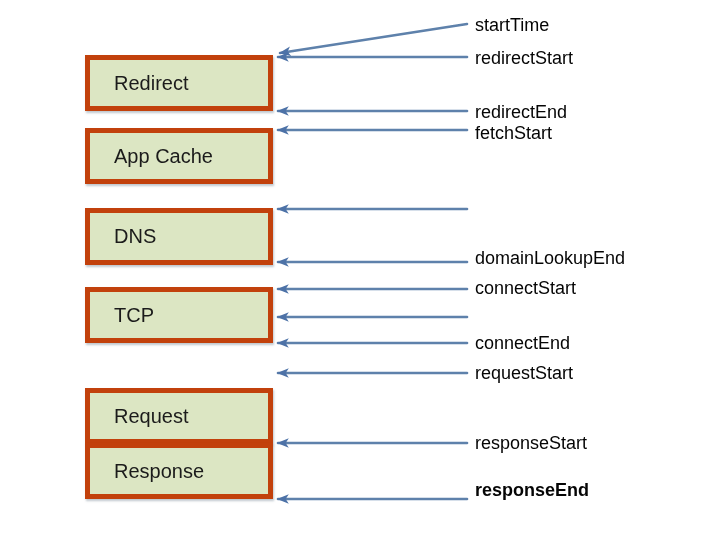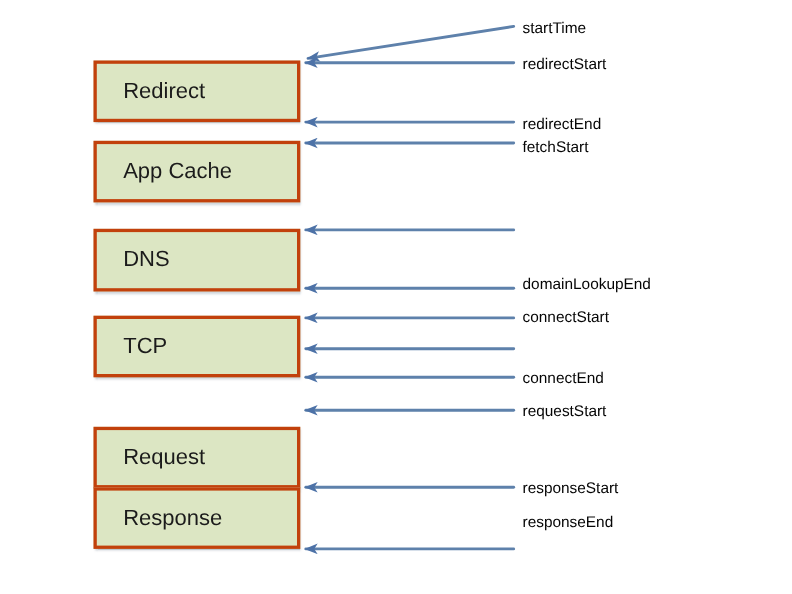--- a/index.html
+++ b/index.html
@@ -8,31 +8,31 @@
     width:720px;height:540px;
     background:#ffffff;
     font-family:"Liberation Sans", sans-serif;
     overflow:hidden;
   }
   #arrow-layer{position:absolute;left:0;top:0;width:720px;height:540px;}
   .phase-box{
     position:absolute;
     left:85px;width:188px;height:56px;
     background:#dce6c3;
-    border:3px solid #c2410c;
+    border:5px solid #c2410c;
     box-shadow:1px 2px 2px rgba(130,145,160,0.5);
     box-sizing:border-box;
     display:flex;align-items:center;
     padding-left:24px;
     font-size:20px;color:#1b1b1b;
   }
   .event-label{
     position:absolute;
     left:475px;height:18px;line-height:18px;
-    font-size:14px;color:#050505;
+    font-size:18px;color:#050505;
     white-space:nowrap;
   }
   .arrow-line{stroke:#5e81ab;stroke-width:2.6;stroke-linecap:round;fill:none;}
 </style>
 </head>
 <body>
 
 <div id="canvas">
 
   <svg id="arrow-layer" viewBox="0 0 720 540" xmlns="http://www.w3.org/2000/svg">
@@ -76,15 +76,15 @@
 
   <div class="event-label" style="top:16px;">startTime</div>
   <div class="event-label" style="top:49px;">redirectStart</div>
   <div class="event-label" style="top:103px;">redirectEnd</div>
   <div class="event-label" style="top:124px;">fetchStart</div>
   <div class="event-label" style="top:249px;">domainLookupEnd</div>
   <div class="event-label" style="top:279px;">connectStart</div>
   <div class="event-label" style="top:334px;">connectEnd</div>
   <div class="event-label" style="top:364px;">requestStart</div>
   <div class="event-label" style="top:434px;">responseStart</div>
-  <div class="event-label" style="top:465px;">responseEnd</div>
+  <div class="event-label" style="top:481px;font-weight:bold;">responseEnd</div>
 
 </div>
 
 </body></html>

